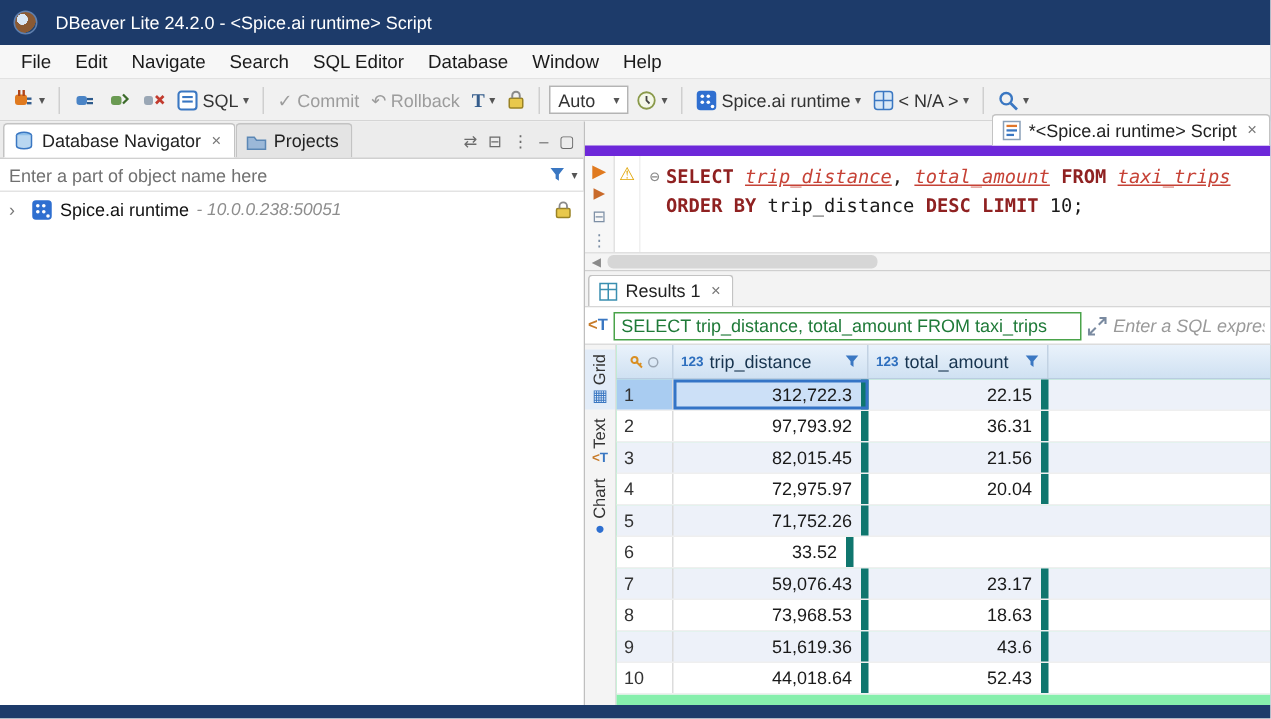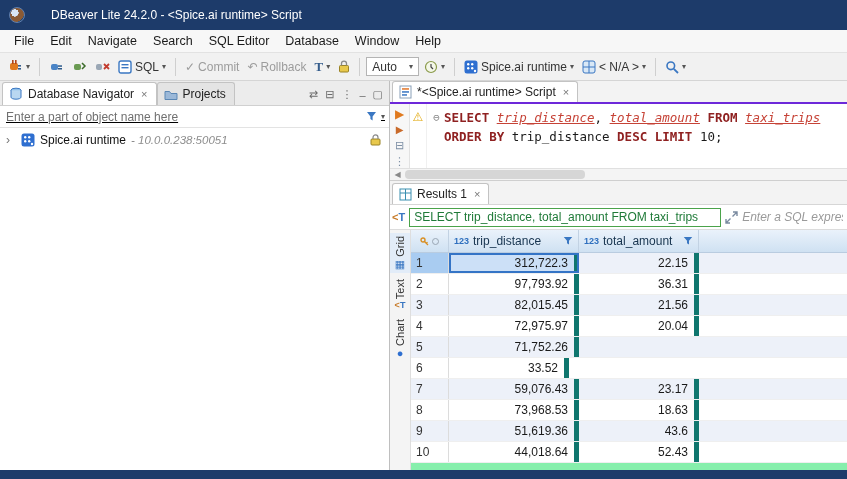--- a/index.html
+++ b/index.html
@@ -4,21 +4,21 @@
 <style>
   * { margin:0; padding:0; box-sizing:border-box; }
   html,body { background:#9aa7b8; }
   .window {
     width:847px; height:479px; position:relative; overflow:hidden;
     font-family:"Liberation Sans", sans-serif; background:#fff;
     display:flex; flex-direction:column;
   }
   
   .titlebar { height:30px; background:#1d3b6a; display:flex; align-items:center;
-    padding:0 9px; gap:26px; flex:0 0 auto; }
+    padding:0 9px; gap:12px; flex:0 0 auto; }
   .app-icon { width:16px; height:16px; border-radius:50%;
     background:radial-gradient(circle at 35% 35%, #d8e6f5 0 28%, #8a5a34 29% 70%, #24456f 71%);
     border:1px solid #5f7fae; }
   .title-text { color:#fff; font-size:12px; }
   
   .menubar { height:23px; background:#f7f7f7; border-bottom:1px solid #e2e2e2;
     display:flex; align-items:center; padding:0 6px; flex:0 0 auto; }
   .menu-item { font-size:12.5px; color:#1a1a1a; padding:3px 8px; cursor:default; }
   
   .toolbar { height:28px; background:#f1f1f1; border-bottom:1px solid #d5d5d5;
@@ -40,34 +40,34 @@
   .lp-tabbar { height:25px; background:#ececec; display:flex; align-items:flex-end;
     border-bottom:1px solid #d0d0d0; padding-left:2px; }
   .ptab { display:flex; align-items:center; gap:5px; font-size:12px; color:#222;
     padding:4px 8px 4px 6px; border:1px solid #c3c3c3; border-bottom:none;
     border-radius:3px 3px 0 0; background:#e4e4e4; }
   .ptab.active { background:#fff; }
   .close { color:#777; font-size:11px; margin-left:2px; }
   .lp-controls { margin-left:auto; display:flex; align-items:center; gap:7px;
     color:#6b6b6b; font-size:11px; padding:0 6px 4px 0; }
   .lp-filter { height:22px; display:flex; align-items:center; border-bottom:1px solid #e3e3e3;
-    padding:0 4px 0 6px; gap:4px;text-decoration:underline; }
+    padding:0 4px 0 6px; gap:4px; }
   .filter-input { flex:1; border:none; outline:none; font-size:12px; color:#444;
     font-family:"Liberation Sans", sans-serif; }
   .filter-input::placeholder { color:#707070; opacity:1; }
   .tree { flex:1; background:#fff; padding-top:2px; }
   .tree-row { display:flex; align-items:center; gap:5px; padding:3px 8px 3px 6px; font-size:12px; }
   .chev { color:#777; font-size:12px; width:10px; }
   .tname { color:#111; }
   .tdetail { color:#8d8d8d; font-style:italic; font-size:11.5px; }
   .spacer { flex:1; }
   
   .right { flex:1; display:flex; flex-direction:column; min-width:0; background:#fff; }
-  .ed-tabbar { height:23px; background:#f3f3f3; border-bottom:2px solid #6d28d9;
-    display:flex; align-items:flex-end; padding-left:2px; flex:0 0 auto; }
+  .ed-tabbar { height:23px; background:#f3f3f3; border-bottom:7px solid #6d28d9;
+    display:flex; align-items:flex-end; padding-left:2px; flex:0 0 auto;justify-content:flex-end; }
   .ed-tab { display:flex; align-items:center; gap:5px; font-size:12px; color:#222;
     background:#fff; border:1px solid #c3c3c3; border-bottom:none;
     border-radius:3px 3px 0 0; padding:3px 8px 3px 6px; }
   .ed-body { height:64px; display:flex; flex:0 0 auto; }
   .ed-toolbar { width:20px; background:#f7f7f7; border-right:1px solid #e2e2e2;
     display:flex; flex-direction:column; align-items:center; padding-top:4px; gap:5px; }
   .play-main { color:#e07a1f; font-size:12px; line-height:1; }
   .play-alt { color:#c96a2a; font-size:10px; line-height:1; }
   .ed-tool-gray { color:#7d8fa5; font-size:11px; line-height:1; }
   .ed-gutter { width:17px; background:#fff; border-right:1px solid #f0f0f0;

